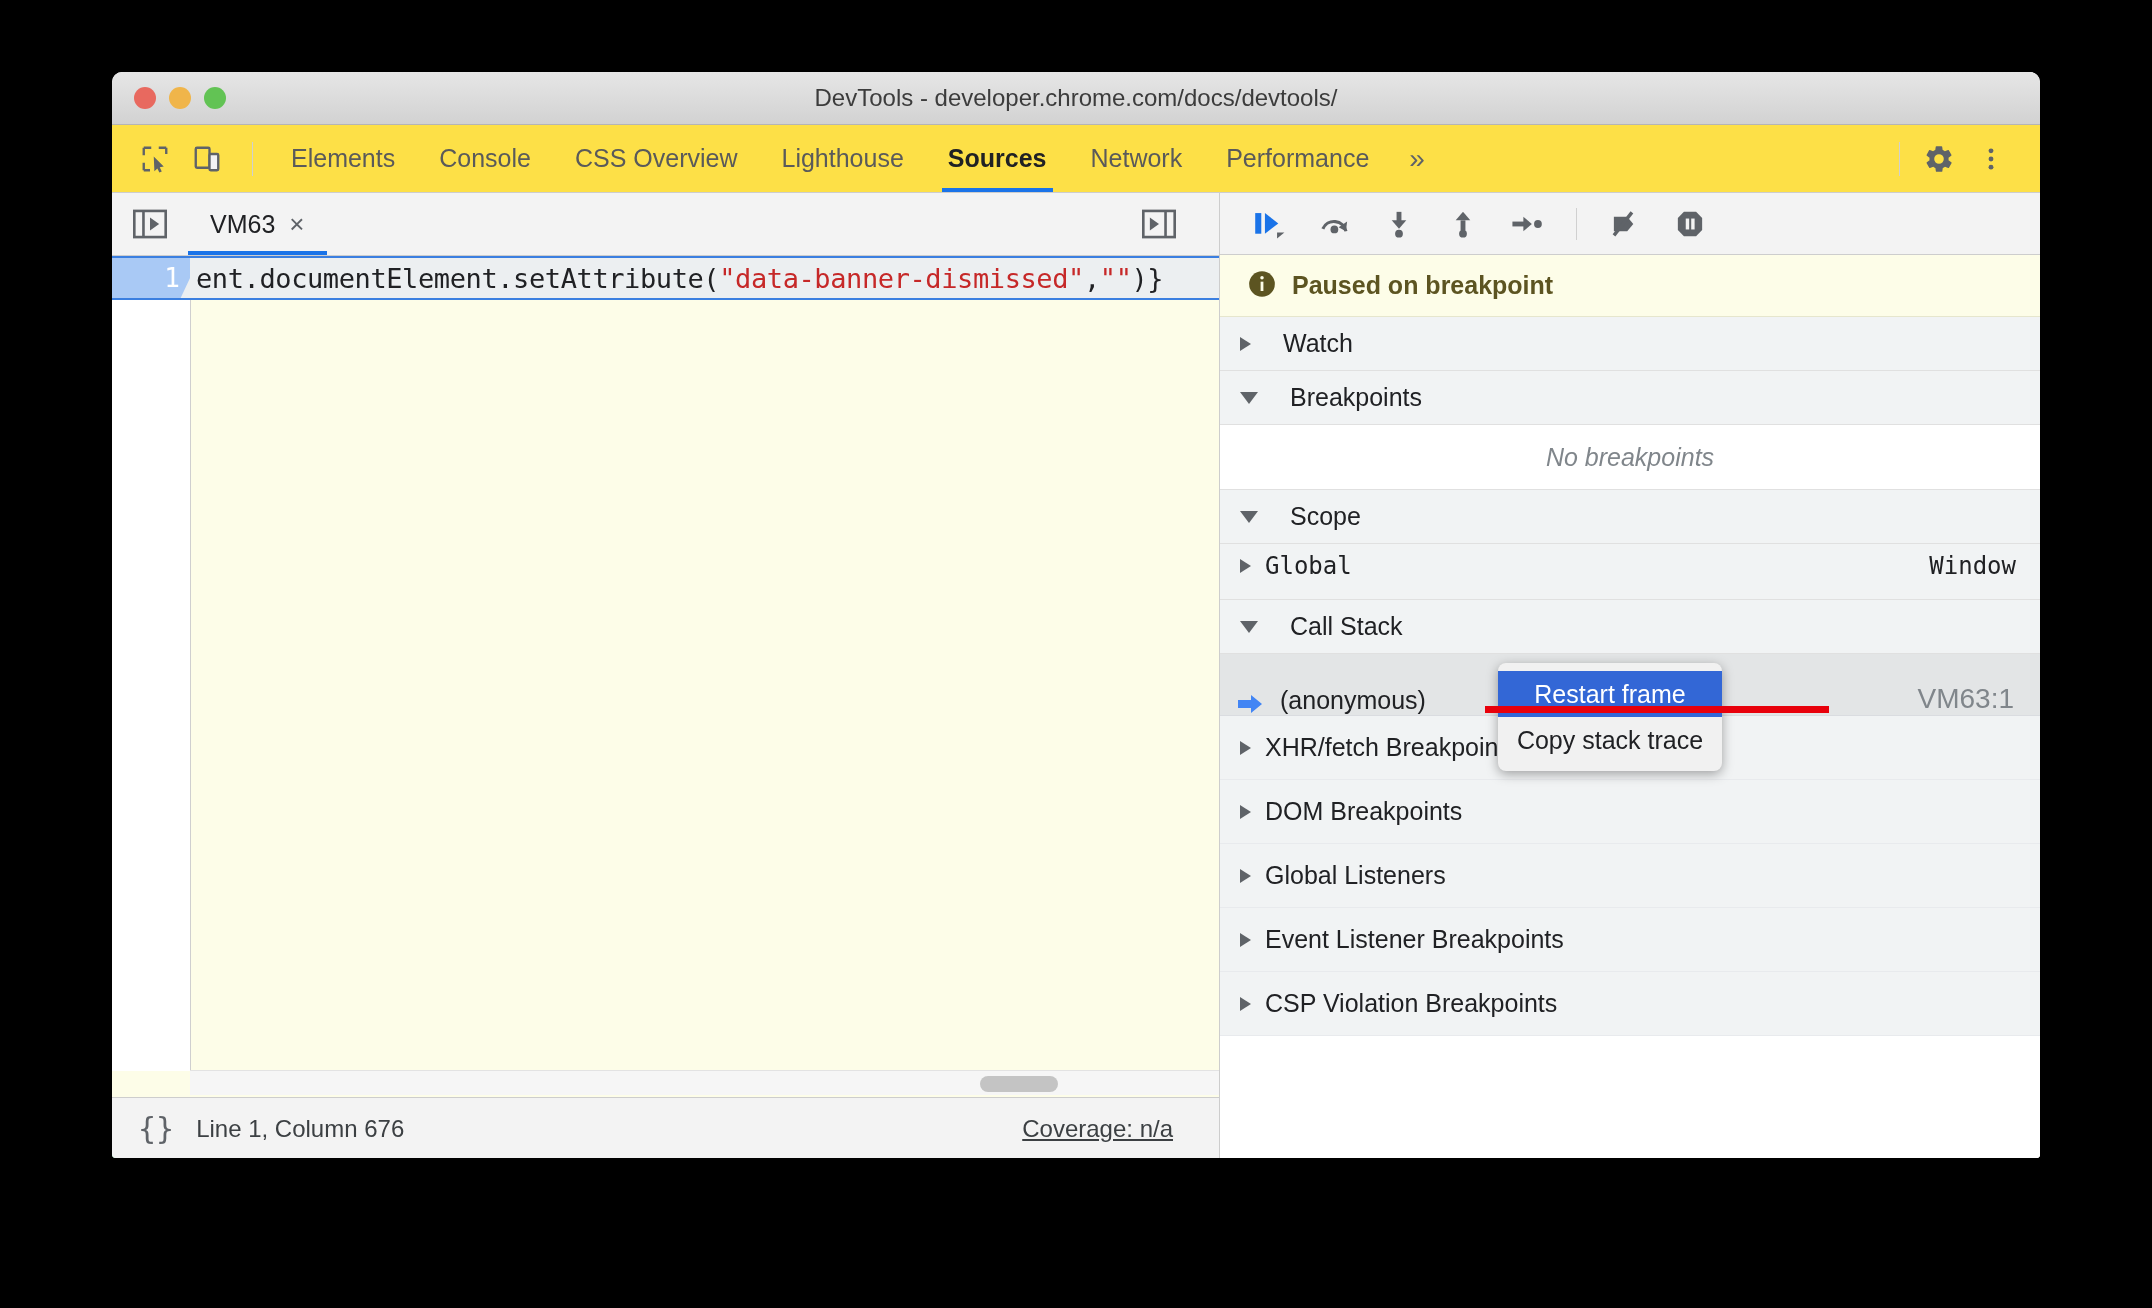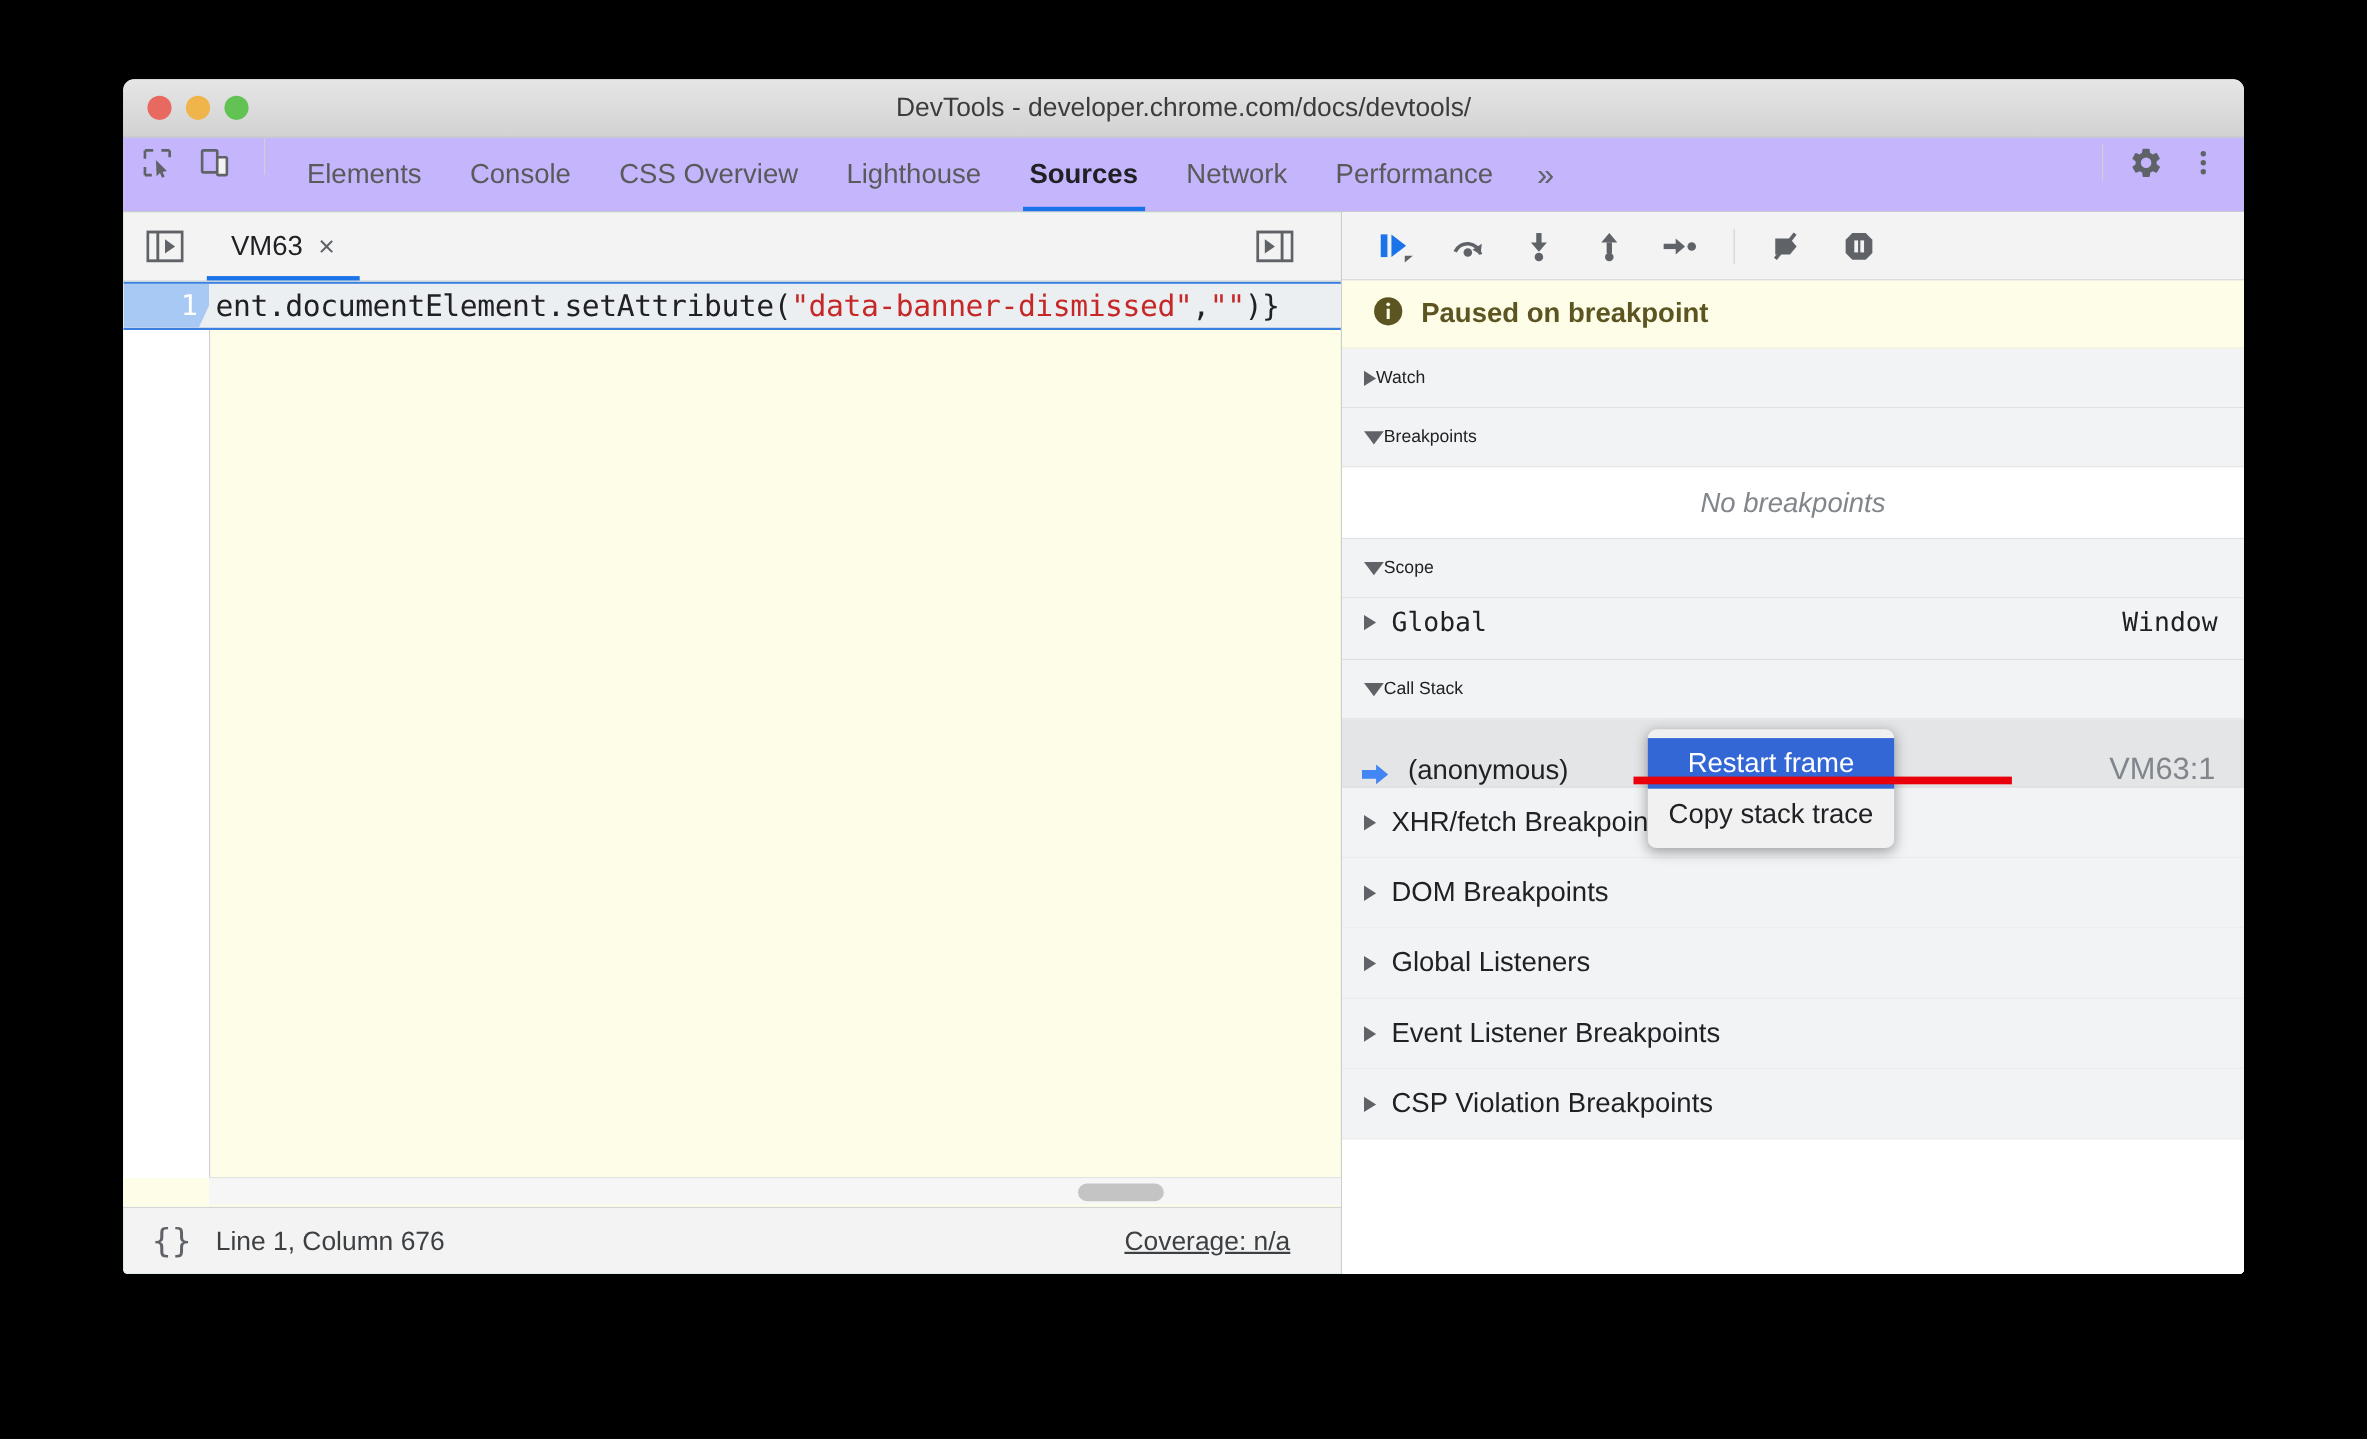--- a/index.html
+++ b/index.html
@@ -56,25 +56,25 @@
     left: 0; right: 0;
     text-align: center;
     font-size: 24px;
     color: #3c3c3c;
     pointer-events: none;
   }
 
   
   .devtools-tabs {
     height: 68px;
-    background: #c4b5fd;
+    background: #fde047;
     border-bottom: 1px solid #cdcdcd;
     display: flex;
-    align-items: flex-start;
-    padding: 0 8px;
+    align-items: center;
+    padding: 0 20px;
     box-sizing: border-box;
   }
   .tool-icon {
     width: 46px; height: 46px;
     display: flex; align-items: center; justify-content: center;
     color: #5f6368;
     margin-right: 6px;
   }
   .vert-sep {
     width: 1px; height: 34px; background: #d0d0d0; margin: 0 16px;
@@ -301,23 +301,23 @@
     overflow: hidden;
   }
   .sect-header {
     height: 54px;
     background: #f1f3f4;
     border-bottom: 1px solid #e0e0e0;
     display: flex;
     align-items: center;
     padding-left: 20px;
     box-sizing: border-box;
-    font-size: 16px;
-    color: #202124;
-    gap: 0;
+    font-size: 25px;
+    color: #202124;
+    gap: 32px;
   }
   .tri {
     width: 0; height: 0;
     border-left: 11px solid #5f6368;
     border-top: 7px solid transparent;
     border-bottom: 7px solid transparent;
     flex: none;
   }
   .tri.open {
     border-left: 9px solid transparent;

